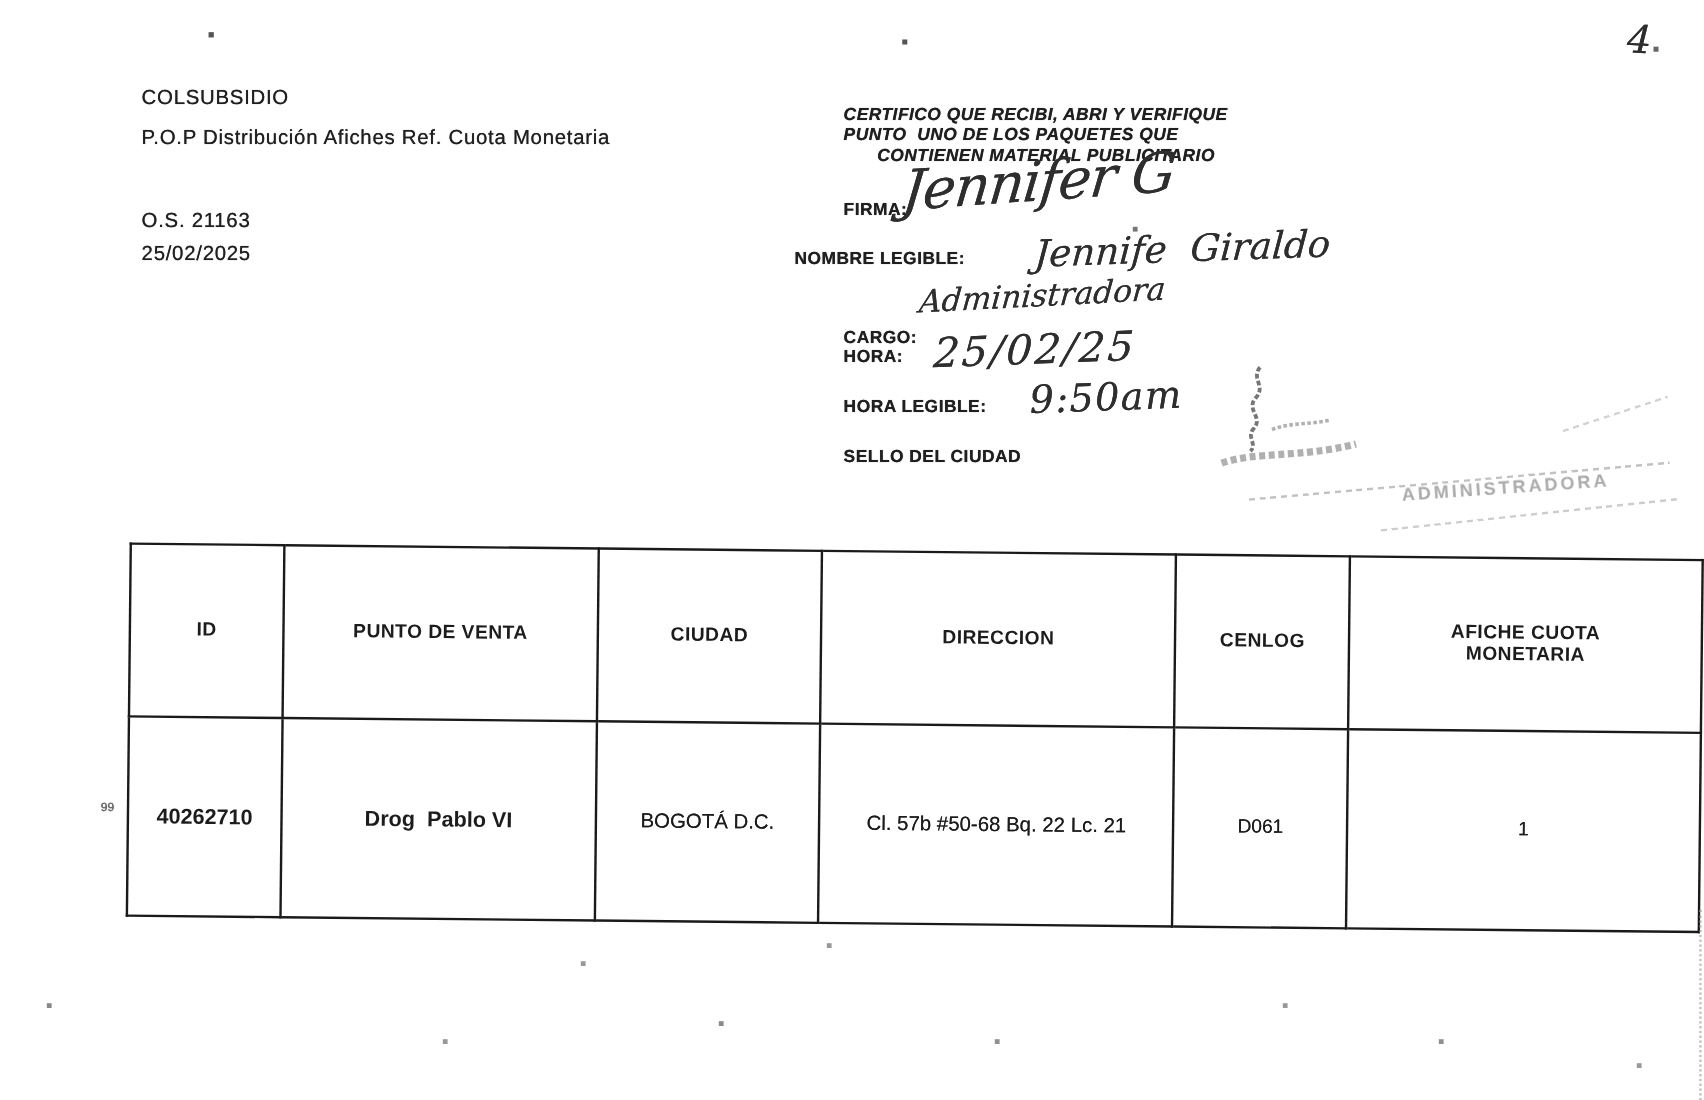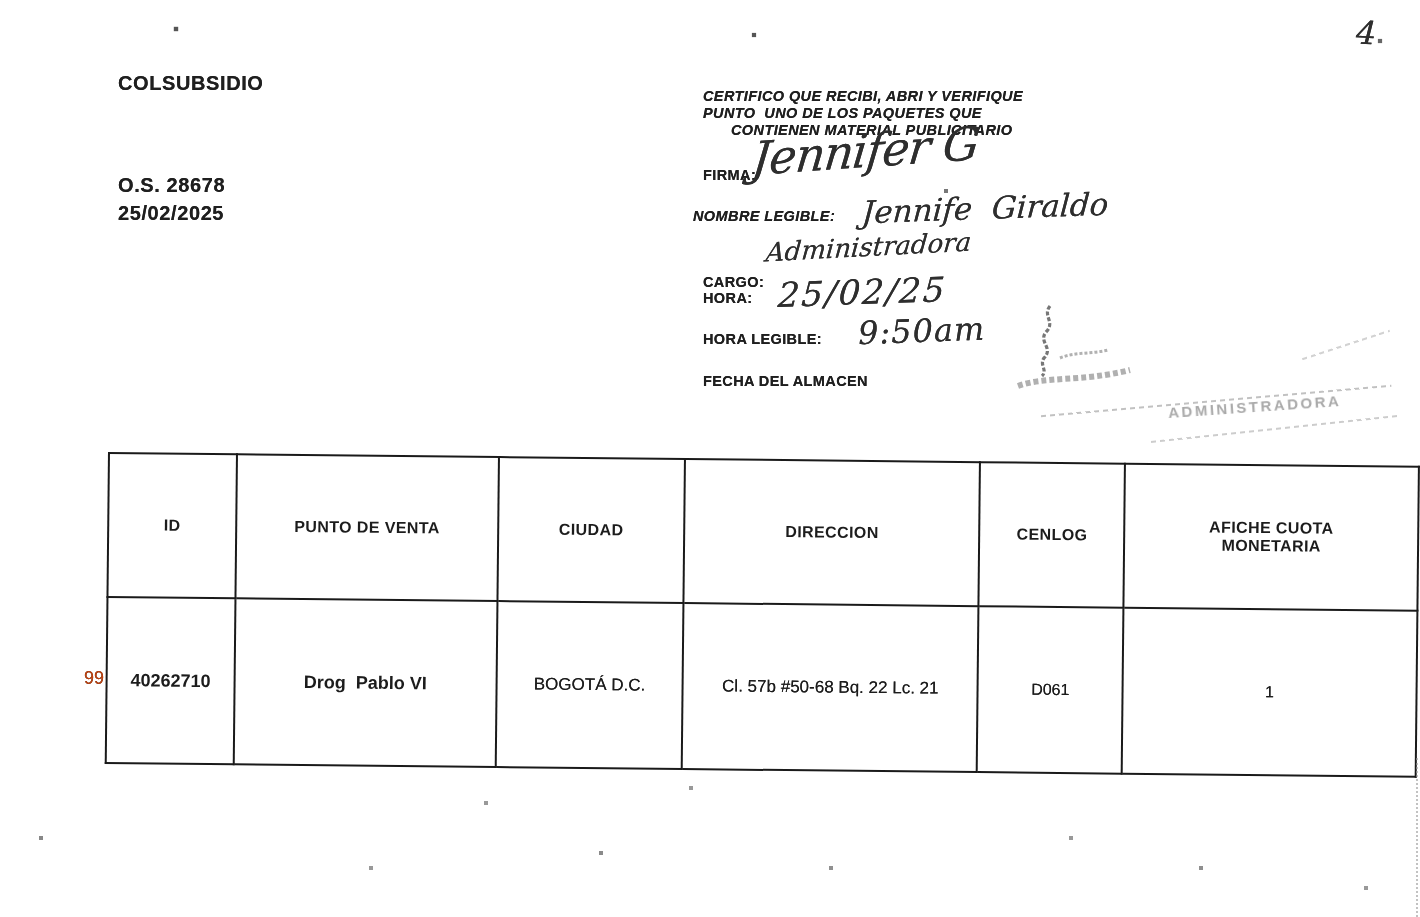--- a/index.html
+++ b/index.html
@@ -3,39 +3,39 @@
 <meta charset="utf-8">
 <style>
   html,body{margin:0;padding:0;background:#e8e8e8;}
   .page{
     position:relative;width:1420px;height:917px;background:#ffffff;
     font-family:"Liberation Sans",sans-serif;color:#1c1c1c;overflow:hidden;
   }
   .abs{position:absolute;}
   
   .ink{color:#1f1f1f;text-shadow:0 0 .6px #2a2a2a;}
-  .hdr-line{font-weight:bold;font-size:20px;letter-spacing:.6px;white-space:pre;}
+  .hdr-line{font-weight:normal;font-size:17px;letter-spacing:.6px;white-space:pre;}
   .cert-line{font-weight:bold;font-size:14.5px;letter-spacing:.4px;white-space:pre;font-style:italic;}
   .cert-label{font-weight:bold;font-size:14.5px;letter-spacing:.4px;white-space:pre;text-align:right;}
   .hand{
     font-family:"DejaVu Serif",serif;font-style:italic;color:#2e2e2e;
     white-space:pre;text-shadow:0 0 .5px #3a3a3a;
   }
   
   .doc-table{
     border-collapse:collapse;transform:rotate(.6deg);transform-origin:0 0;
   }
   .doc-table td{
     border:2.4px solid #1a1a1a;text-align:center;vertical-align:middle;
     padding:0 6px;background:#fff;
   }
   .th-cell{font-weight:bold;font-size:16px;letter-spacing:.4px;}
   .td-bold{font-weight:bold;font-size:18px;white-space:pre;}
   .td-norm{font-weight:normal;font-size:17px;white-space:pre;text-shadow:0 0 .5px #333;}
-  .row-index{font-size:18px;color:#c2410c;}
+  .row-index{font-size:10px;color:#737373;}
   
   .stamp-word{
     font-weight:bold;color:#9b9b9b;letter-spacing:2.5px;font-size:15px;
     filter:blur(.5px);transform:rotate(-4deg);opacity:.85;white-space:pre;
   }
   .speckle{width:2px;height:2px;background:transparent;
     box-shadow:
       1184px 290px 0 1.4px #9f9f9f, 1196px 298px 0 1px #ababab,
       1214px 292px 0 1.3px #a3a3a3, 1228px 300px 0 1px #b0b0b0,
       1246px 288px 0 1.4px #9a9a9a, 1258px 296px 0 1px #a8a8a8,
@@ -61,43 +61,44 @@
   }
 </style>
 </head>
 <body>
 
 <div class="page">
 
   <div class="abs hand" style="left:1356px;top:14px;font-size:32px;transform:rotate(3deg);">4</div>
 
   <div class="abs ink hdr-line" style="left:118px;top:72px;">COLSUBSIDIO</div>
-  <div class="abs ink hdr-line" style="left:118px;top:174px;">O.S. 28678</div>
+  <div class="abs ink hdr-line" style="left:118px;top:105px;">P.O.P Distribución Afiches Ref. Cuota Monetaria</div>
+  <div class="abs ink hdr-line" style="left:118px;top:174px;">O.S. 21163</div>
   <div class="abs ink hdr-line" style="left:118px;top:202px;">25/02/2025</div>
 
   <div class="abs ink cert-line" style="left:703px;top:88px;">CERTIFICO QUE RECIBI, ABRI Y VERIFIQUE</div>
   <div class="abs ink cert-line" style="left:703px;top:105px;">PUNTO  UNO DE LOS PAQUETES QUE</div>
   <div class="abs ink cert-line" style="left:731px;top:122px;">CONTIENEN MATERIAL PUBLICITARIO</div>
 
   <div class="abs ink cert-label" style="left:703px;top:167px;">FIRMA:</div>
   <div class="abs hand" style="left:752px;top:124px;font-size:46px;transform:rotate(-4deg) skewX(-10deg);letter-spacing:-1px;">Jennifer G</div>
 
-  <div class="abs ink cert-label" style="left:693px;top:208px;font-style:italic;">NOMBRE LEGIBLE:</div>
+  <div class="abs ink cert-label" style="left:662px;top:208px;">NOMBRE LEGIBLE:</div>
   <div class="abs hand" style="left:862px;top:190px;font-size:31px;transform:rotate(-2deg) skewX(-6deg);">Jennife  Giraldo</div>
 
   <div class="abs ink cert-label" style="left:703px;top:249px;margin-top:25px;">CARGO:</div>
   <div class="abs hand" style="left:766px;top:232px;font-size:26px;transform:rotate(-3deg) skewX(-8deg);">Administradora</div>
 
   <div class="abs ink cert-label" style="left:703px;top:290px;">HORA:</div>
   <div class="abs hand" style="left:778px;top:272px;font-size:34px;transform:rotate(-2deg) skewX(-6deg);letter-spacing:2px;">25/02/25</div>
 
   <div class="abs ink cert-label" style="left:703px;top:331px;">HORA LEGIBLE:</div>
   <div class="abs hand" style="left:858px;top:312px;font-size:32px;transform:rotate(-2deg);letter-spacing:1px;">9:50am</div>
 
-  <div class="abs ink cert-label" style="left:703px;top:373px;">FECHA DEL ALMACEN</div>
+  <div class="abs ink cert-label" style="left:703px;top:373px;">SELLO DEL CIUDAD</div>
 
   <div class="abs stamp-word" style="left:1168px;top:398px;">ADMINISTRADORA</div>
   <svg class="abs" style="left:1012px;top:300px;" width="130" height="110" viewBox="0 0 130 110">
     <path d="M38 6 C30 16 44 22 34 32 C26 42 42 48 32 58 C27 65 36 70 30 76" stroke="#4a4a4a" stroke-width="3.2" fill="none" stroke-dasharray="4 2" opacity=".75"></path>
     <path d="M48 58 C62 52 80 54 96 50" stroke="#7d7d7d" stroke-width="3" fill="none" stroke-dasharray="3 2" opacity=".6"></path>
     <path d="M6 86 C34 76 70 82 118 70" stroke="#6f6f6f" stroke-width="6" fill="none" stroke-dasharray="5 3" opacity=".55"></path>
   </svg>
   <div class="abs diag" style="left:1040px;top:400px;width:352px;transform:rotate(-5deg);"></div>
   <div class="abs diag" style="left:1150px;top:428px;width:248px;transform:rotate(-6deg);opacity:.45;"></div>
   <div class="abs diag" style="left:1300px;top:344px;width:92px;transform:rotate(-18deg);opacity:.4;"></div>

